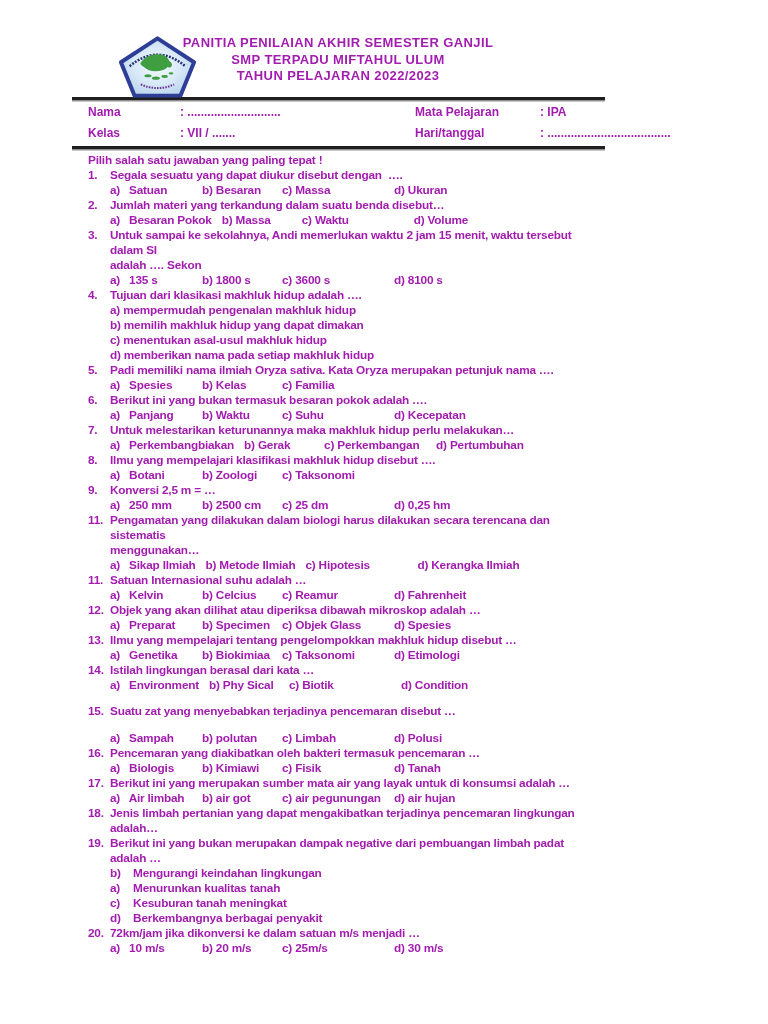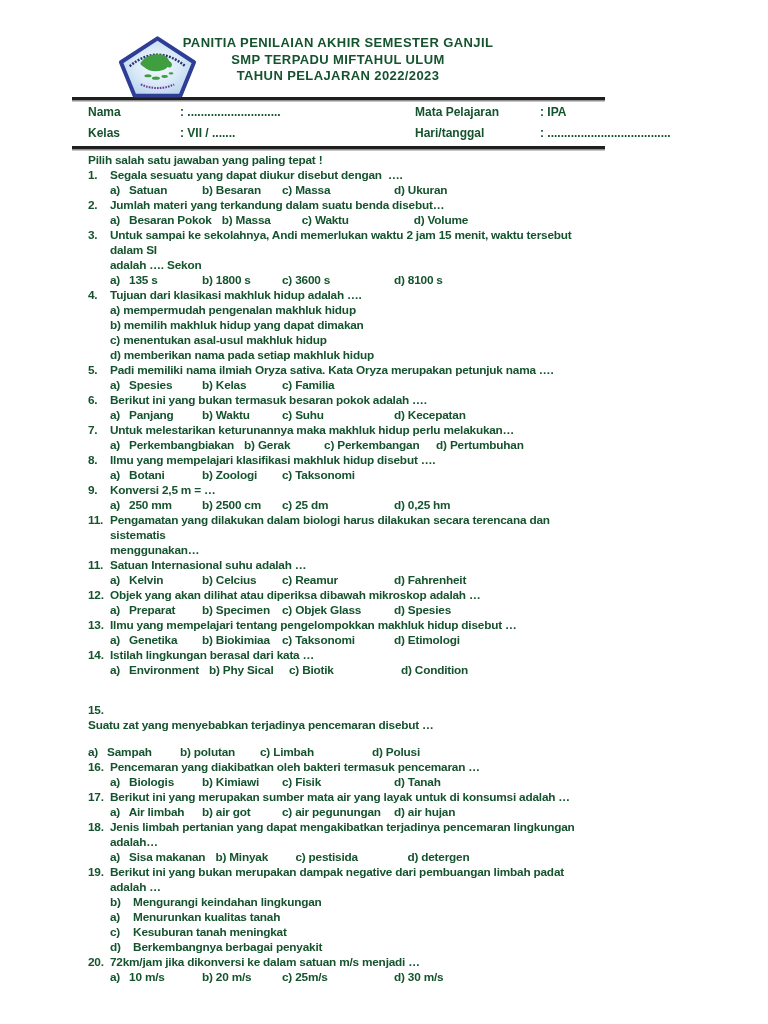--- a/index.html
+++ b/index.html
@@ -1,32 +1,32 @@
 <!DOCTYPE html>
 <html><head>
 <meta charset="utf-8">
 <style>
   html,body{margin:0;padding:0;}
   body{width:768px;height:1024px;background:#ffffff;overflow:hidden;}
   .page{position:relative;width:676px;height:1024px;background:#fff;
-        font-family:"Liberation Sans",sans-serif;font-weight:bold;color:#14532d;}
+        font-family:"Liberation Sans",sans-serif;font-weight:bold;color:#a21caf;}
   
   .hdr{position:relative;height:97px;}
   .logo{position:absolute;left:117px;top:36px;width:81px;height:62px;}
   .titles{text-align:center;padding-top:35px;font-size:13px;line-height:16.5px;letter-spacing:.4px;}
   .rule{margin:0 71px 0 72px;height:3px;background:#1f1f1f;box-shadow:0 1.5px 0 #8f8f8f;}
   
   .form{margin:0 72px;padding:2px 0 2px 16px;}
   .frow{display:grid;grid-template-columns:92px 235px 125px 1fr;font-size:12px;line-height:21px;}
   .frow span{white-space:pre;}
   
   .main{margin:4px 72px 0;font-size:11.8px;line-height:15px;letter-spacing:-.2px;}
   .instruction{padding-left:16px;}
   .q{display:flex;padding-left:16px;}
-  .q.gap-before{margin-top:25px;flex-direction:column;}
+  .q.gap-before{margin-top:11px;}
   .qnum{width:22px;flex-shrink:0;}
   .qbody{flex:1;min-width:0;}
   .qtext{white-space:pre-wrap;}
   .opts{display:flex;}
   .opts.gap-top{margin-top:12px;}
   .opt{white-space:nowrap;box-sizing:border-box;padding-right:10px;}
   .opt-a{min-width:92px;}
   .opt-b{min-width:80px;}
   .opt-c{min-width:112px;}
   .opt-d{flex:1;}
@@ -192,20 +192,26 @@
               <span class="opt opt-c"><span class="lbl">c)</span> <span class="otx">25 dm</span></span>
               <span class="opt opt-d"><span class="lbl">d)</span> <span class="otx">0,25 hm</span></span>
             </div>
           </div>
         </div>
         <div class="q">
           <span class="qnum">11.</span>
           <div class="qbody">
             <div class="qtext">Pengamatan yang dilakukan dalam biologi harus dilakukan secara terencana dan sistematis
 menggunakan…</div>
+            <div class="opts">
+              <span class="opt opt-a"><span class="lbl">a)</span> <span class="otx">Sikap Ilmiah</span></span>
+              <span class="opt opt-b"><span class="lbl">b)</span> <span class="otx">Metode Ilmiah</span></span>
+              <span class="opt opt-c"><span class="lbl">c)</span> <span class="otx">Hipotesis</span></span>
+              <span class="opt opt-d"><span class="lbl">d)</span> <span class="otx">Kerangka Ilmiah</span></span>
+            </div>
           </div>
         </div>
         <div class="q">
           <span class="qnum">11.</span>
           <div class="qbody">
             <div class="qtext">Satuan Internasional suhu adalah …</div>
             <div class="opts">
               <span class="opt opt-a"><span class="lbl">a)</span> <span class="otx">Kelvin</span></span>
               <span class="opt opt-b"><span class="lbl">b)</span> <span class="otx">Celcius</span></span>
               <span class="opt opt-c"><span class="lbl">c)</span> <span class="otx">Reamur</span></span>
@@ -283,26 +289,20 @@
               <span class="opt opt-c"><span class="lbl">c)</span> <span class="otx">air pegunungan</span></span>
               <span class="opt opt-d"><span class="lbl">d)</span> <span class="otx">air hujan</span></span>
             </div>
           </div>
         </div>
         <div class="q">
           <span class="qnum">18.</span>
           <div class="qbody">
             <div class="qtext">Jenis limbah pertanian yang dapat mengakibatkan terjadinya pencemaran lingkungan
 adalah…</div>
-            <div class="opts">
-              <span class="opt opt-a"><span class="lbl">a)</span> <span class="otx">Sisa makanan</span></span>
-              <span class="opt opt-b"><span class="lbl">b)</span> <span class="otx">Minyak</span></span>
-              <span class="opt opt-c"><span class="lbl">c)</span> <span class="otx">pestisida</span></span>
-              <span class="opt opt-d"><span class="lbl">d)</span> <span class="otx">detergen</span></span>
-            </div>
           </div>
         </div>
         <div class="q">
           <span class="qnum">19.</span>
           <div class="qbody">
             <div class="qtext">Berikut ini yang bukan merupakan dampak negative dari pembuangan limbah padat
 adalah …</div>
             <div class="sopts tab">
               <div class="sopt"><span class="lbl">b)</span> <span class="otx">Mengurangi keindahan lingkungan</span></div>
               <div class="sopt"><span class="lbl">a)</span> <span class="otx">Menurunkan kualitas tanah</span></div>

